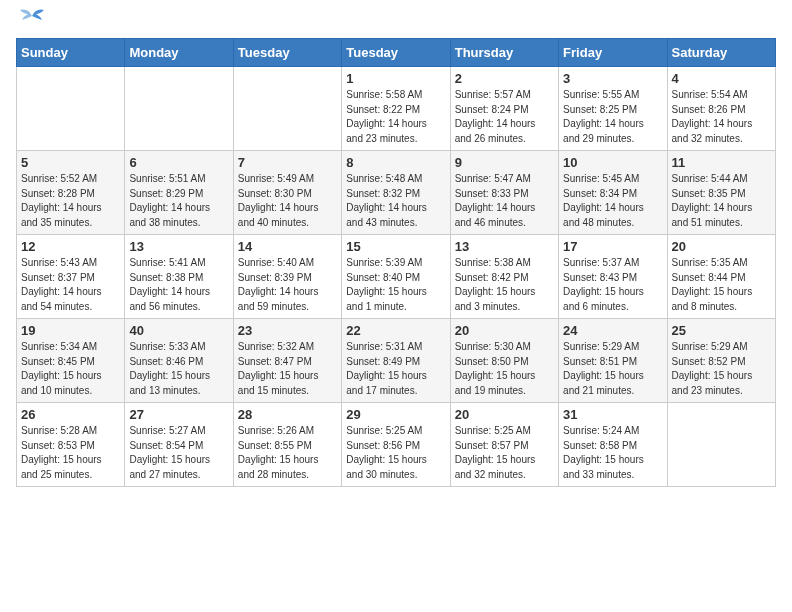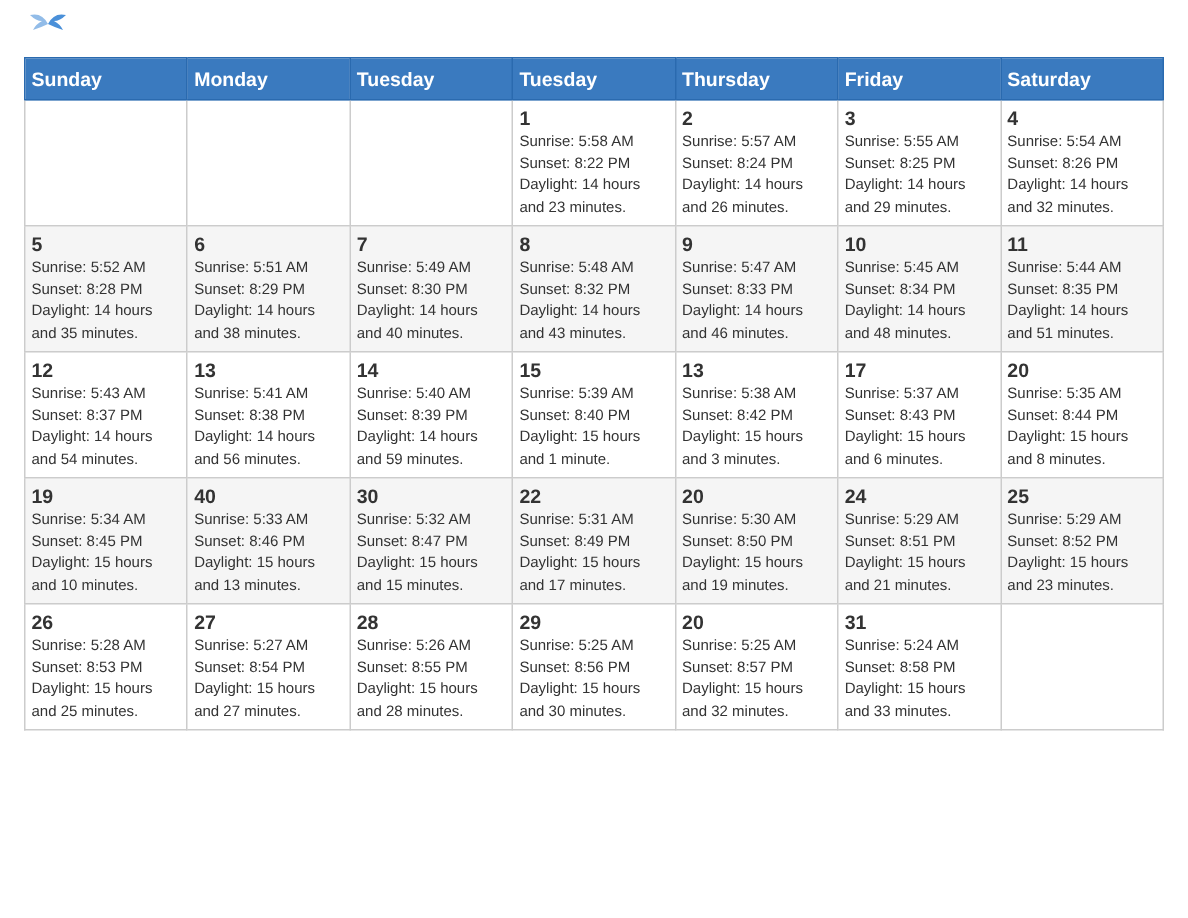--- a/index.html
+++ b/index.html
@@ -200,21 +200,21 @@
       <tr>
         <td>
           <div class="day-number">19</div>
           <div class="day-info">Sunrise: 5:34 AM<br>Sunset: 8:45 PM<br>Daylight: 15 hours<br>and 10 minutes.</div>
         </td>
         <td>
           <div class="day-number">40</div>
           <div class="day-info">Sunrise: 5:33 AM<br>Sunset: 8:46 PM<br>Daylight: 15 hours<br>and 13 minutes.</div>
         </td>
         <td>
-          <div class="day-number">30</div>
+          <div class="day-number">23</div>
           <div class="day-info">Sunrise: 5:32 AM<br>Sunset: 8:47 PM<br>Daylight: 15 hours<br>and 15 minutes.</div>
         </td>
         <td>
           <div class="day-number">22</div>
           <div class="day-info">Sunrise: 5:31 AM<br>Sunset: 8:49 PM<br>Daylight: 15 hours<br>and 17 minutes.</div>
         </td>
         <td>
           <div class="day-number">20</div>
           <div class="day-info">Sunrise: 5:30 AM<br>Sunset: 8:50 PM<br>Daylight: 15 hours<br>and 19 minutes.</div>
         </td>

